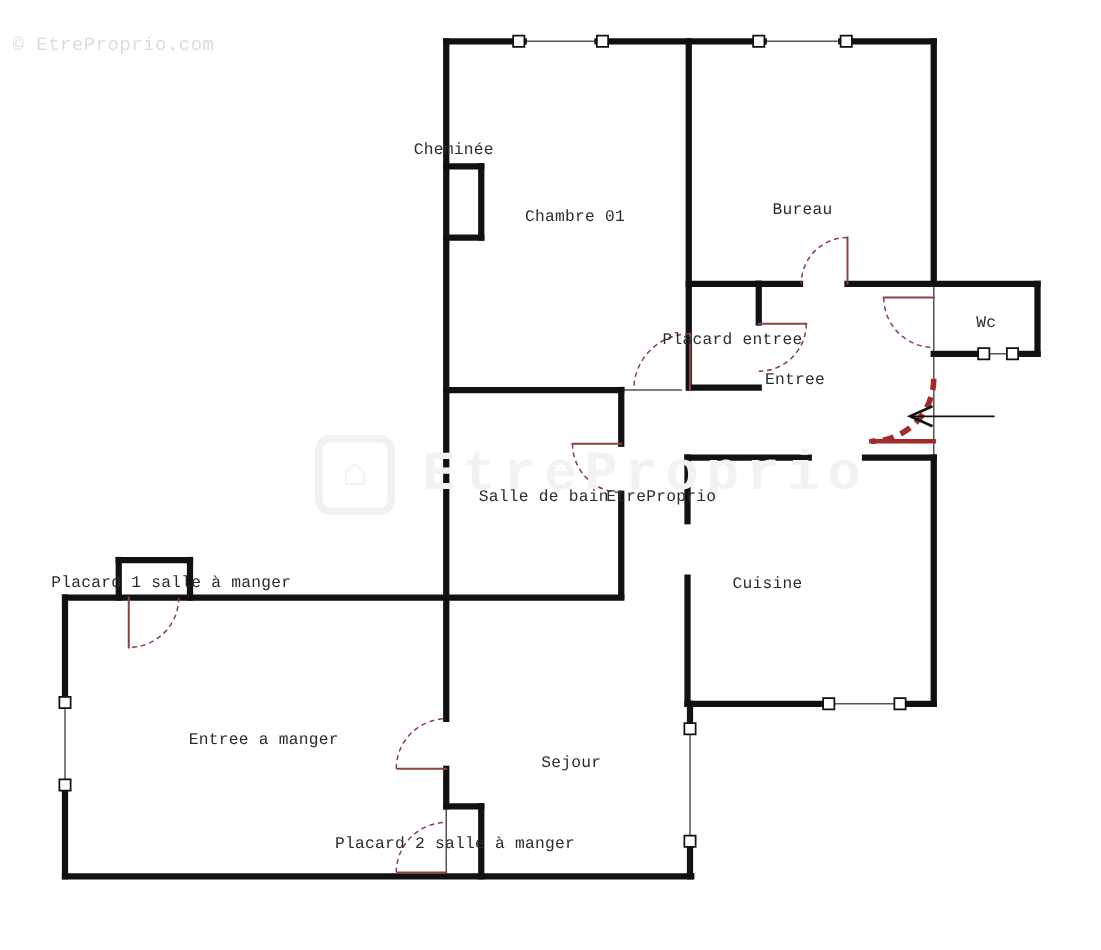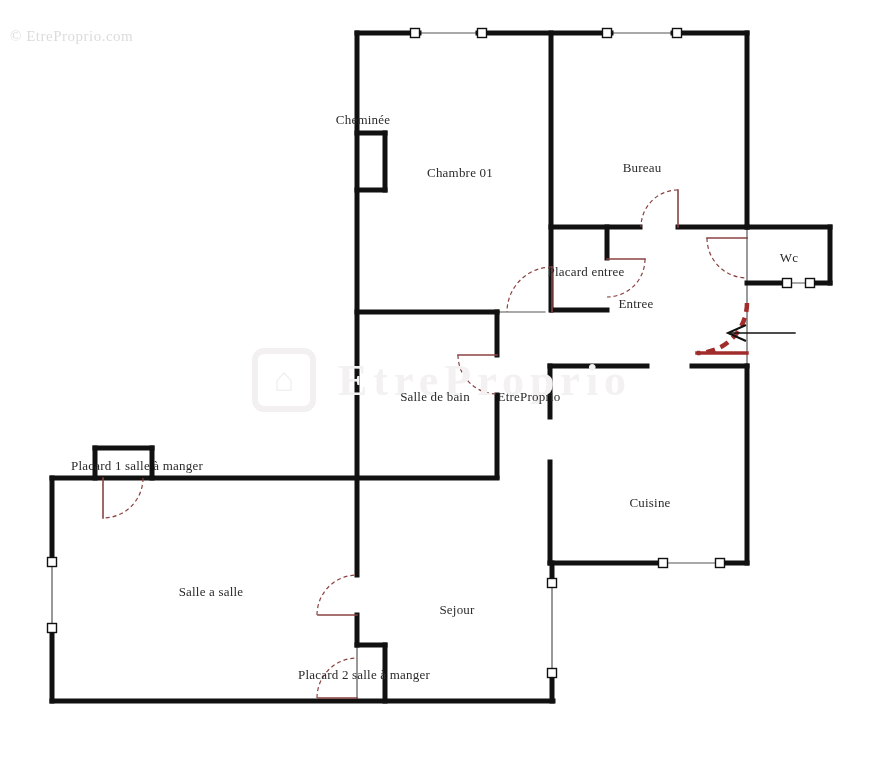--- a/index.html
+++ b/index.html
@@ -1,18 +1,18 @@
 <!DOCTYPE html>
 <html><head>
 <meta charset="utf-8">
 <style>
   html,body{margin:0;padding:0;background:#ffffff;}
   #stage{
     position:relative;width:881px;height:760px;background:#ffffff;overflow:hidden;
-    font-family:Liberation Serif, serif;
+    font-family:Liberation Mono, monospace;
   }
   #plan-svg{position:absolute;left:0;top:0;}
   .room-label{
     position:absolute;transform:translate(-50%,-50%);
     font-size:13px;color:#2b2b2b;white-space:nowrap;letter-spacing:0.2px;
   }
   .wm-corner{
     position:absolute;left:10px;top:28px;font-size:15px;color:#dcdcdc;
     letter-spacing:0.5px;
   }
@@ -124,18 +124,18 @@
   </div>
 
   <div class="room-label" style="left: 363px; top: 120px; text-align: right;">Cheminée</div>
   <div class="room-label" style="left: 460px; top: 173px;">Chambre 01</div>
   <div class="room-label" style="left: 642px; top: 132px; margin-top: 36px;">Bureau</div>
   <div class="room-label" style="left: 586px; top: 272px;">Placard entree</div>
   <div class="room-label" style="left: 636px; top: 304px;">Entree</div>
   <div class="room-label" style="left: 789px; top: 258px;">Wc</div>
   <div class="room-label" style="left: 435px; top: 397px;">Salle de bain</div>
   <div class="room-label" style="left: 529px; top: 397px;">EtreProprio</div>
-  <div class="room-label" style="left: 650px; top: 467px; margin-top: 36px;">Cuisine</div>
+  <div class="room-label" style="left: 614px; top: 467px;">Cuisine</div>
   <div class="room-label" style="left: 137px; top: 466px;">Placard 1 salle à manger</div>
-  <div class="room-label" style="left: 211px; top: 592px;">Salle a salle</div>
+  <div class="room-label" style="left: 211px; top: 592px;">Entree a manger</div>
   <div class="room-label" style="left: 457px; top: 592px; margin-top: 18px;">Sejour</div>
   <div class="room-label" style="left: 364px; top: 675px;">Placard 2 salle à manger</div>
 </div>
 
 </body></html>

